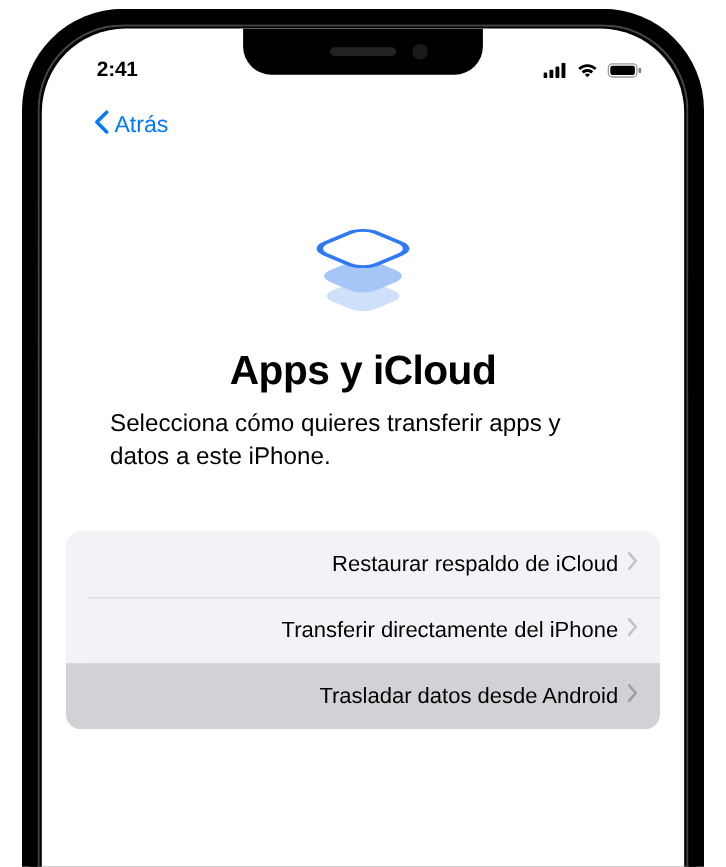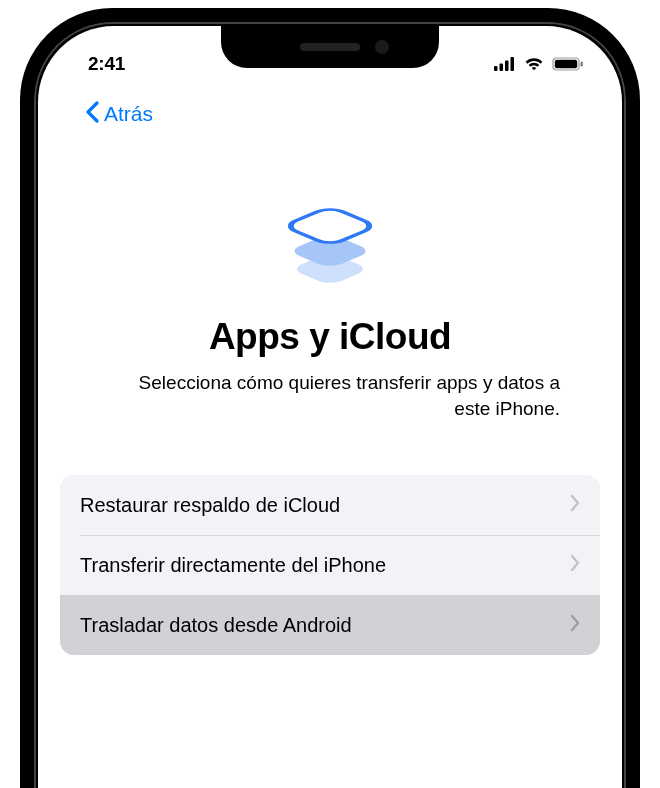--- a/index.html
+++ b/index.html
@@ -153,37 +153,37 @@
     }
     .page-title {
       font-size: 37px;
       font-weight: 700;
       color: #000;
       letter-spacing: -0.5px;
       margin-bottom: 12px;
       text-align: center;
     }
     .page-subtitle {
-      font-size: 19px;
+      font-size: 22px;
       color: #000;
-      text-align: right;
+      text-align: left;
       line-height: 1.35;
       max-width: 460px;
       margin-bottom: 54px;
     }
     .options-group {
       width: 100%;
       background: #f2f2f7;
       border-radius: 14px;
       overflow: hidden;
     }
     .option-row {
       display: flex;
       align-items: center;
-      justify-content: space-between;
+      justify-content: flex-end;
       padding: 0 20px;
       height: 60px;
       font-size: 20px;
       color: #000;
       cursor: pointer;
       position: relative;
     }
     .option-row + .option-row::before {
       content: "";
       position: absolute;

